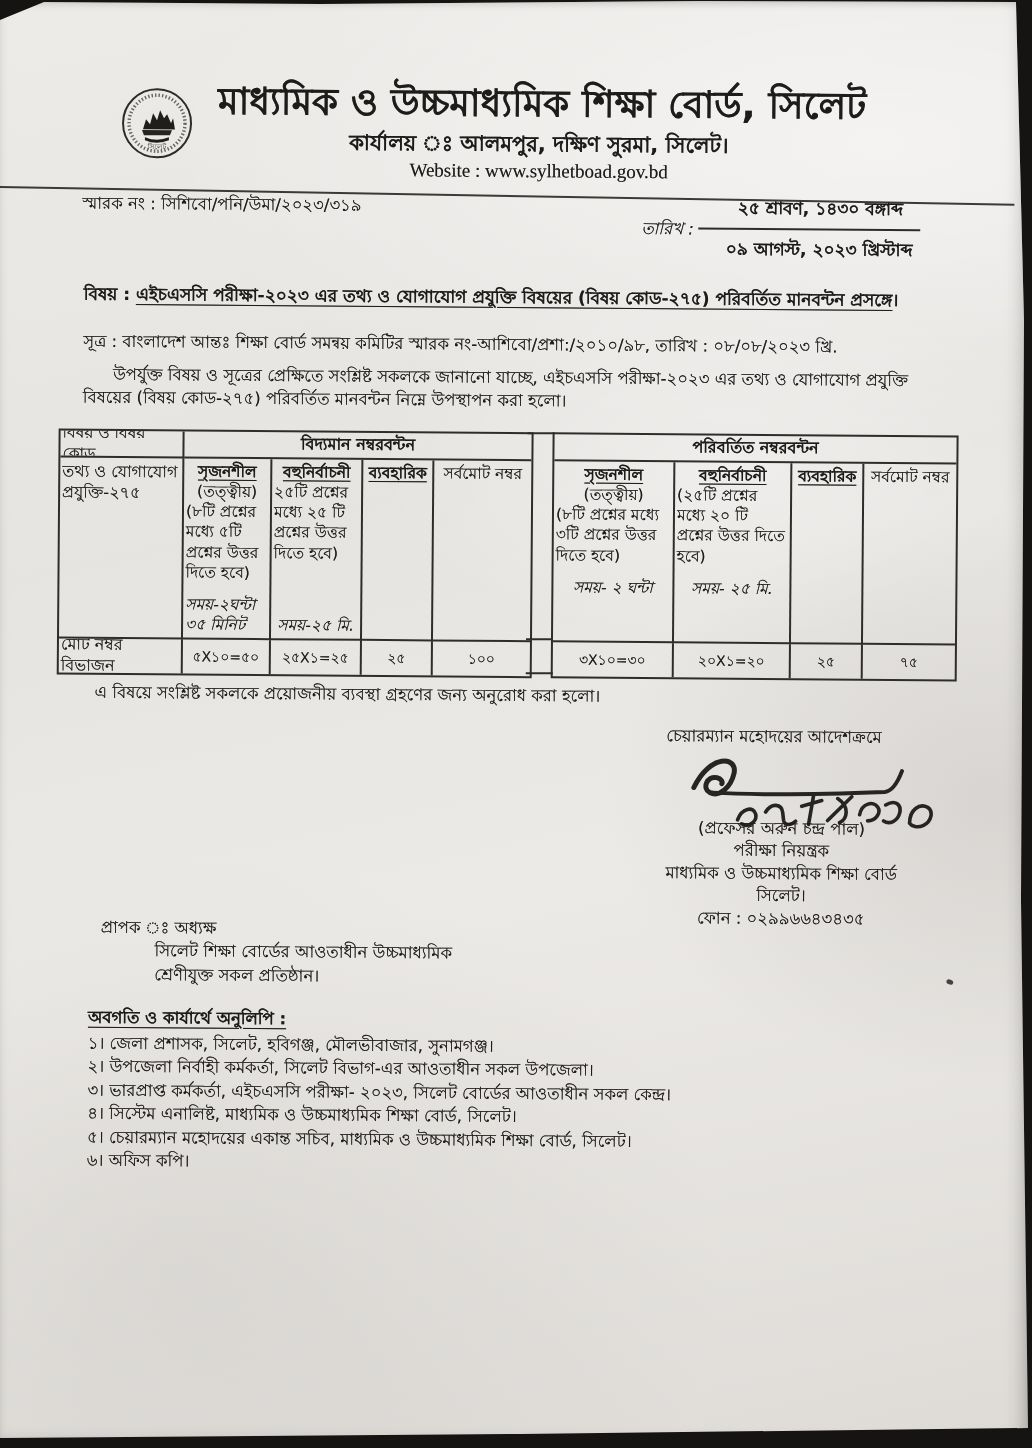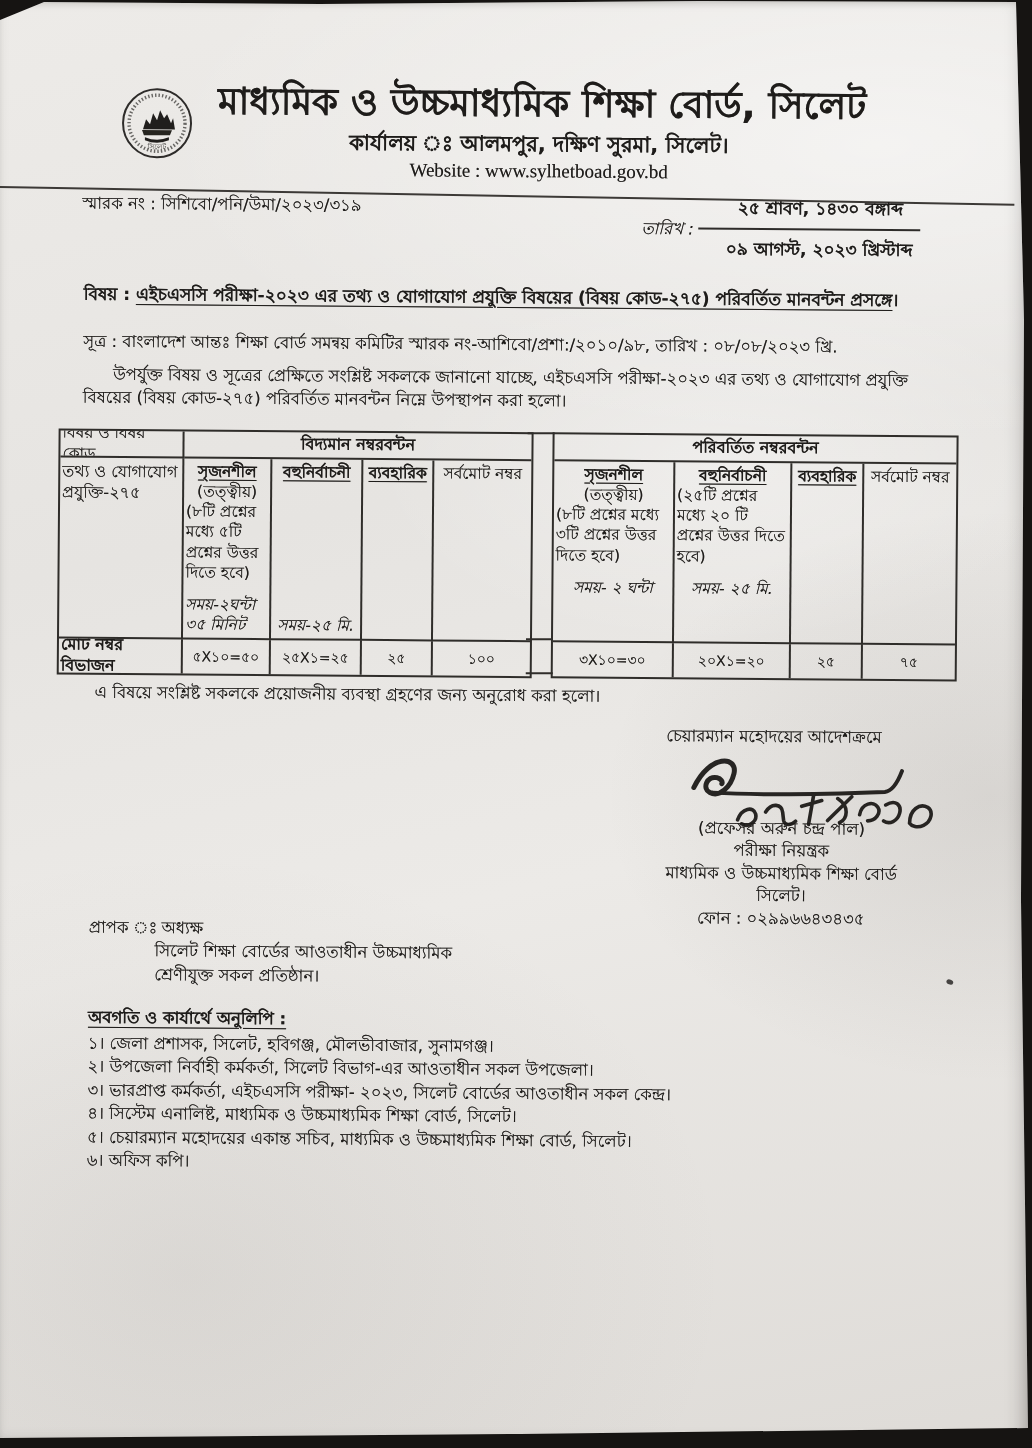--- a/index.html
+++ b/index.html
@@ -51,30 +51,30 @@
   .cell.last-col{border-right:none;}
   .cell.last-row{border-bottom:none;}
   .cell .hd{font-weight:bold;text-decoration:underline;text-underline-offset:3px;}
   .cell .hd2{font-weight:normal;}
   .group-hd{grid-column:1 / -1;justify-content:center;font-weight:600;font-size:16px;}
   .tbl-left .group-hd{grid-column:2 / 6;}
   .subj-hd{font-weight:400;justify-content:center;font-size:15.5px;}
   .subj-cell{justify-content:flex-start;padding-top:4px;font-size:16px;}
   .time{margin-top:auto;font-style:italic;}
   .time-hi{margin-bottom:40px;}
-  .totals-label{font-weight:700;justify-content:center;font-size:16px;}
+  .totals-label{font-weight:400;justify-content:center;font-size:16px;}
   .total-val{font-weight:normal;justify-content:center;font-size:14px;}
   .gap-line{position:absolute;left:531px;width:27px;height:2.2px;background:#2f2d2a;}
 
   .closing{left:100px;top:679px;width:760px;font-size:16.5px;}
   .by-order{left:672px;top:718px;width:260px;font-size:16.5px;}
   .sig-svg{left:686px;top:742px;}
   .signer{left:626px;top:812px;width:324px;font-size:16.5px;line-height:22.4px;}
 
-  .recipient-label{left:96px;top:914px;font-size:16.5px;font-family:Liberation Serif, serif;}
+  .recipient-label{left:108px;top:914px;font-size:16.5px;}
   .recipient-lines{left:162px;top:938px;width:420px;font-size:16.5px;line-height:23.5px;}
 
   .cc-heading{left:96px;top:1004px;font-size:16.5px;font-weight:600;text-decoration:underline;text-underline-offset:3.5px;}
   .cc-list{left:96px;top:1031px;width:780px;font-size:16.5px;line-height:23.4px;}
 
   .speck{position:absolute;left:954px;top:972px;width:7px;height:5px;background:#2a2826;border-radius:50%;transform:rotate(20deg);opacity:.85;}
 </style>
 </head>
 <body>
 
@@ -115,20 +115,21 @@
 
     <div class="cell subj-cell">তথ্য ও যোগাযোগ প্রযুক্তি-২৭৫</div>
     <div class="cell">
       <div class="hd">সৃজনশীল</div>
       <div>(তত্ত্বীয়)</div>
       <div>(৮টি প্রশ্নের মধ্যে  ৫টি প্রশ্নের  উত্তর দিতে হবে)</div>
       <div class="time">সময়-২ঘন্টা ৩৫ মিনিট</div>
     </div>
     <div class="cell">
       <div class="hd">বহুনির্বাচনী</div>
+      <div>২৫টি প্রশ্নের মধ্যে ২৫ টি প্রশ্নের  উত্তর দিতে হবে)</div>
       <div class="time">সময়-২৫ মি.</div>
     </div>
     <div class="cell">
       <div class="hd">ব্যবহারিক</div>
     </div>
     <div class="cell last-col">
       <div class="hd2">সর্বমোট নম্বর</div>
     </div>
 
     <div class="cell totals-label last-row">মোট নম্বর বিভাজন</div>

